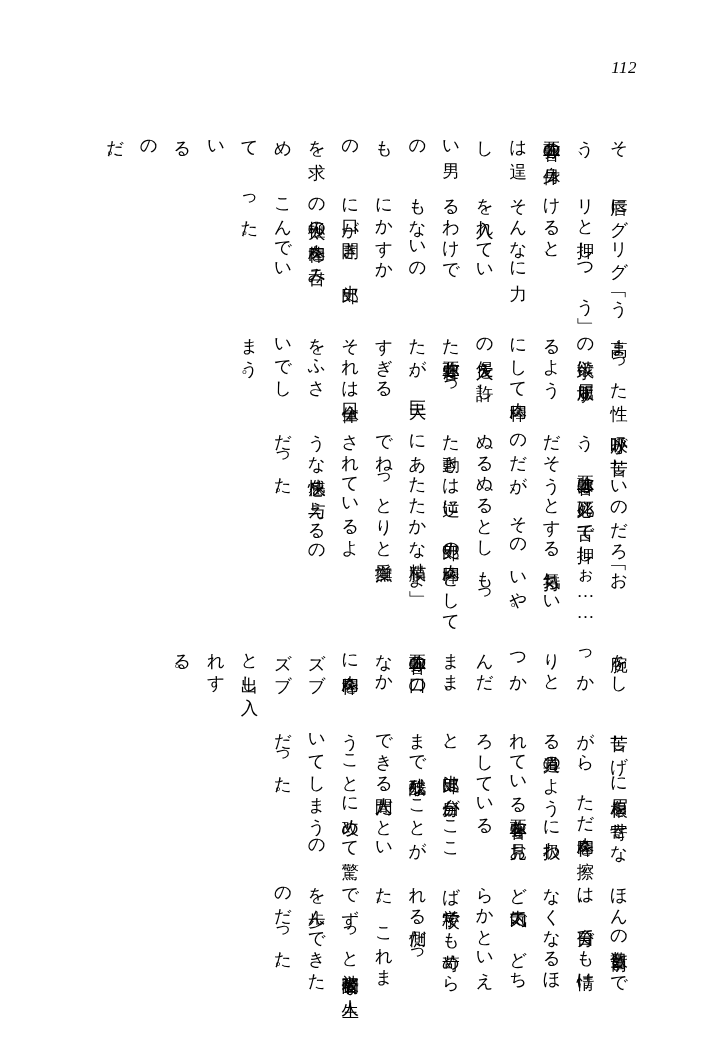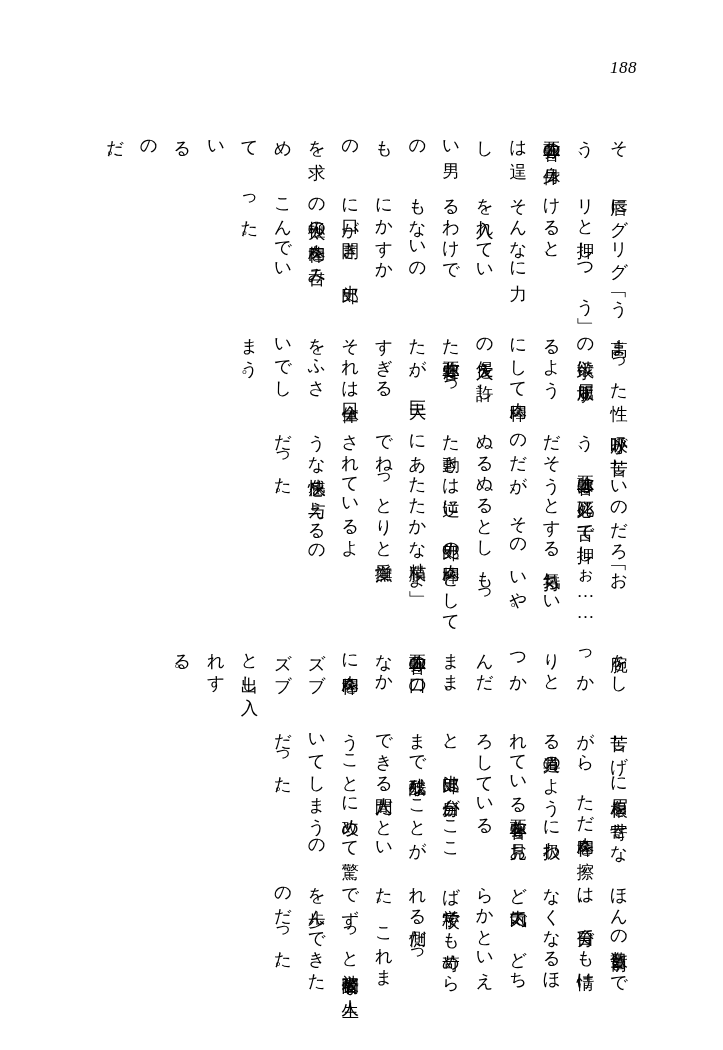--- a/index.html
+++ b/index.html
@@ -59,21 +59,21 @@
   .para.indent {
     padding-top: 18px;
   }
   
 </style>
 </head>
 <body>
 
 <div class="page">
 
-  <div class="page-number">188</div>
+  <div class="page-number">112</div>
 
   <div class="body-text">
     <p class="para indent">そう、亜弥香の身体は逞しい男のものを求めているのだ。</p>
     <p class="para indent">唇にグリグリと押しつけると、そんなに力を入れているわけでもないのにかすかに口が開き、史郎の極太の肉棒を呑みこんでいった。</p>
     <p class="para">「うう」</p>
     <p class="para indent">高まった性の欲求に屈服するようにして肉棒の侵入を許した亜弥香だったが、巨大すぎるそれは口全体をふさいでしまう。</p>
     <p class="para indent">呼吸が苦しいのだろう、亜弥香は必死に舌で押しだそうとするのだが、そのぬるぬるとした動きは逆に、史郎の肉棒にあたたかな粘膜でねっとりと愛撫されているような快感を与えるのだった。</p>
     <p class="para">「おぉ…… 気持ちいいや。もっとしてよ」</p>
     <p class="para indent">腕をしっかりとつかんだまま、亜弥香の口のなかに肉棒をズブズブと出し入れする。</p>
     <p class="para indent">苦しげに眉根を寄せながら、ただ肉棒を擦る道具のように扱われている亜弥香を見おろしていると、史郎は自分がここまで残酷なことができる人間だということに改めて驚いてしまうのだった。</p>

